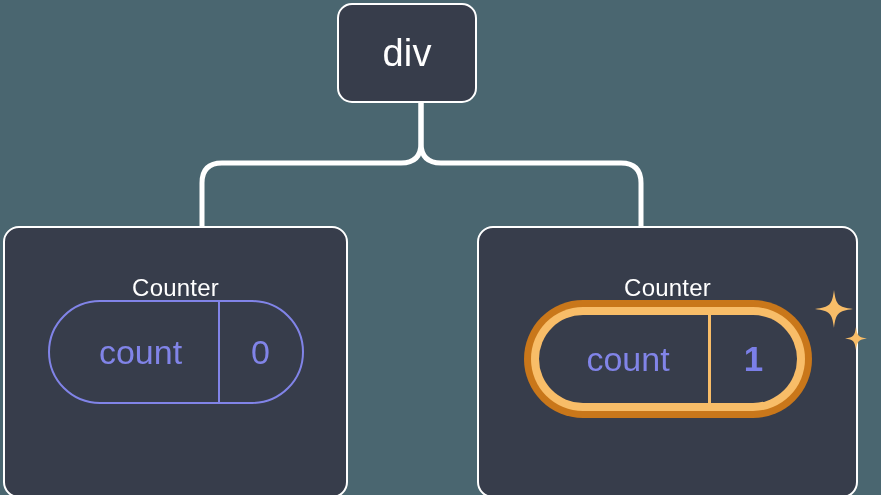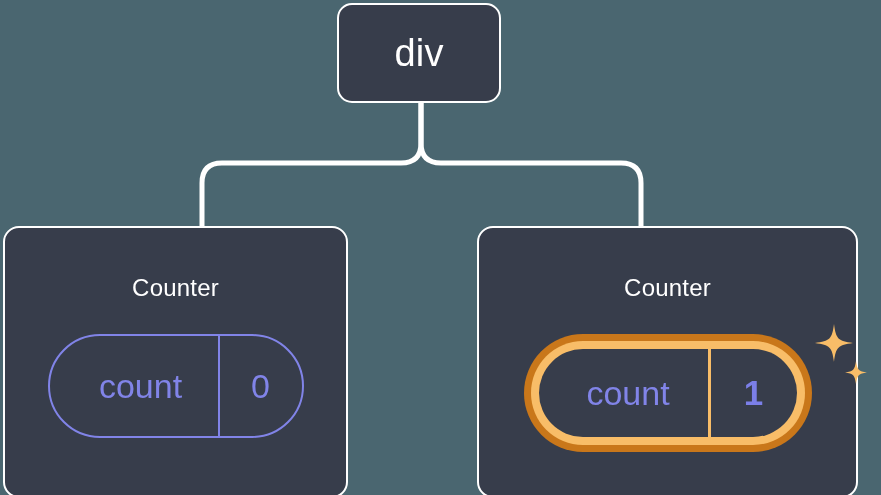--- a/index.html
+++ b/index.html
@@ -37,21 +37,21 @@
     position: absolute;
     box-sizing: border-box;
     background: #373d4b;
     border: 2px solid #ffffff;
     border-radius: 15px;
   }
 
   .node-root {
     left: 337px;
     top: 3px;
-    width: 164px;
+    width: 140px;
     height: 100px;
     display: flex;
     align-items: center;
     justify-content: center;
   }
 
   .root-label {
     color: #ffffff;
     font-size: 38px;
     line-height: 1;
@@ -81,21 +81,20 @@
     color: #ffffff;
     font-size: 24px;
     line-height: 1;
     margin-top: 48px;
     letter-spacing: 0.2px;
   }
 
   
   .pill-wrap {
     position: relative;
-    margin-top: 34px;
     display: flex;
     align-items: flex-end;
   }
 
   .pill {
     box-sizing: border-box;
     display: flex;
     align-items: stretch;
     border-radius: 999px;
     overflow: hidden;

